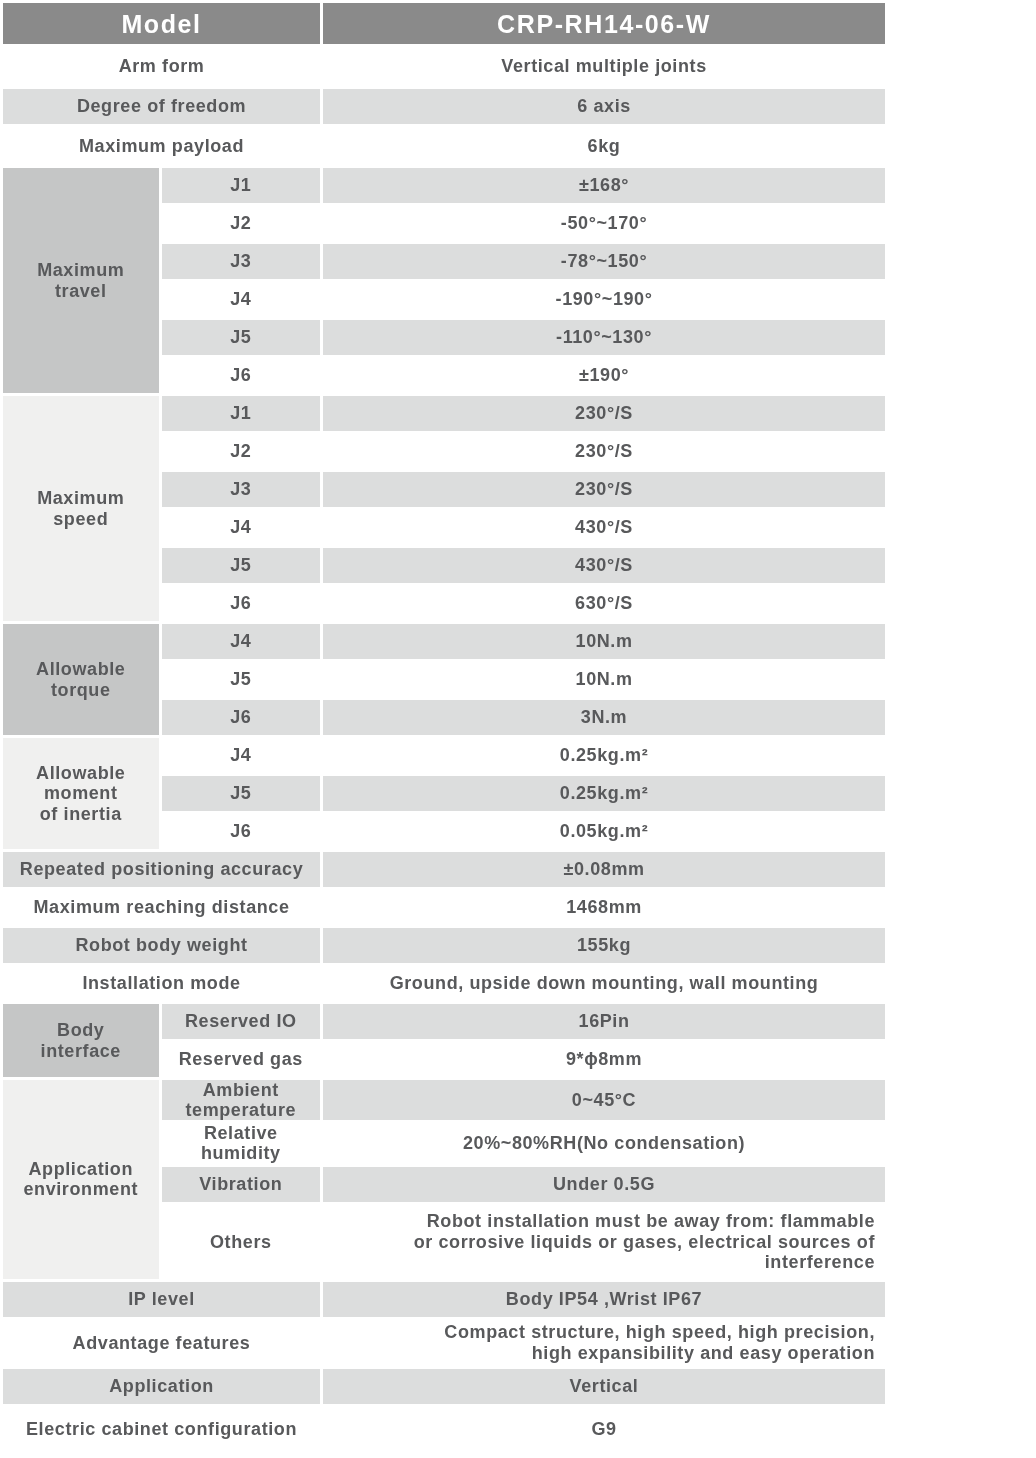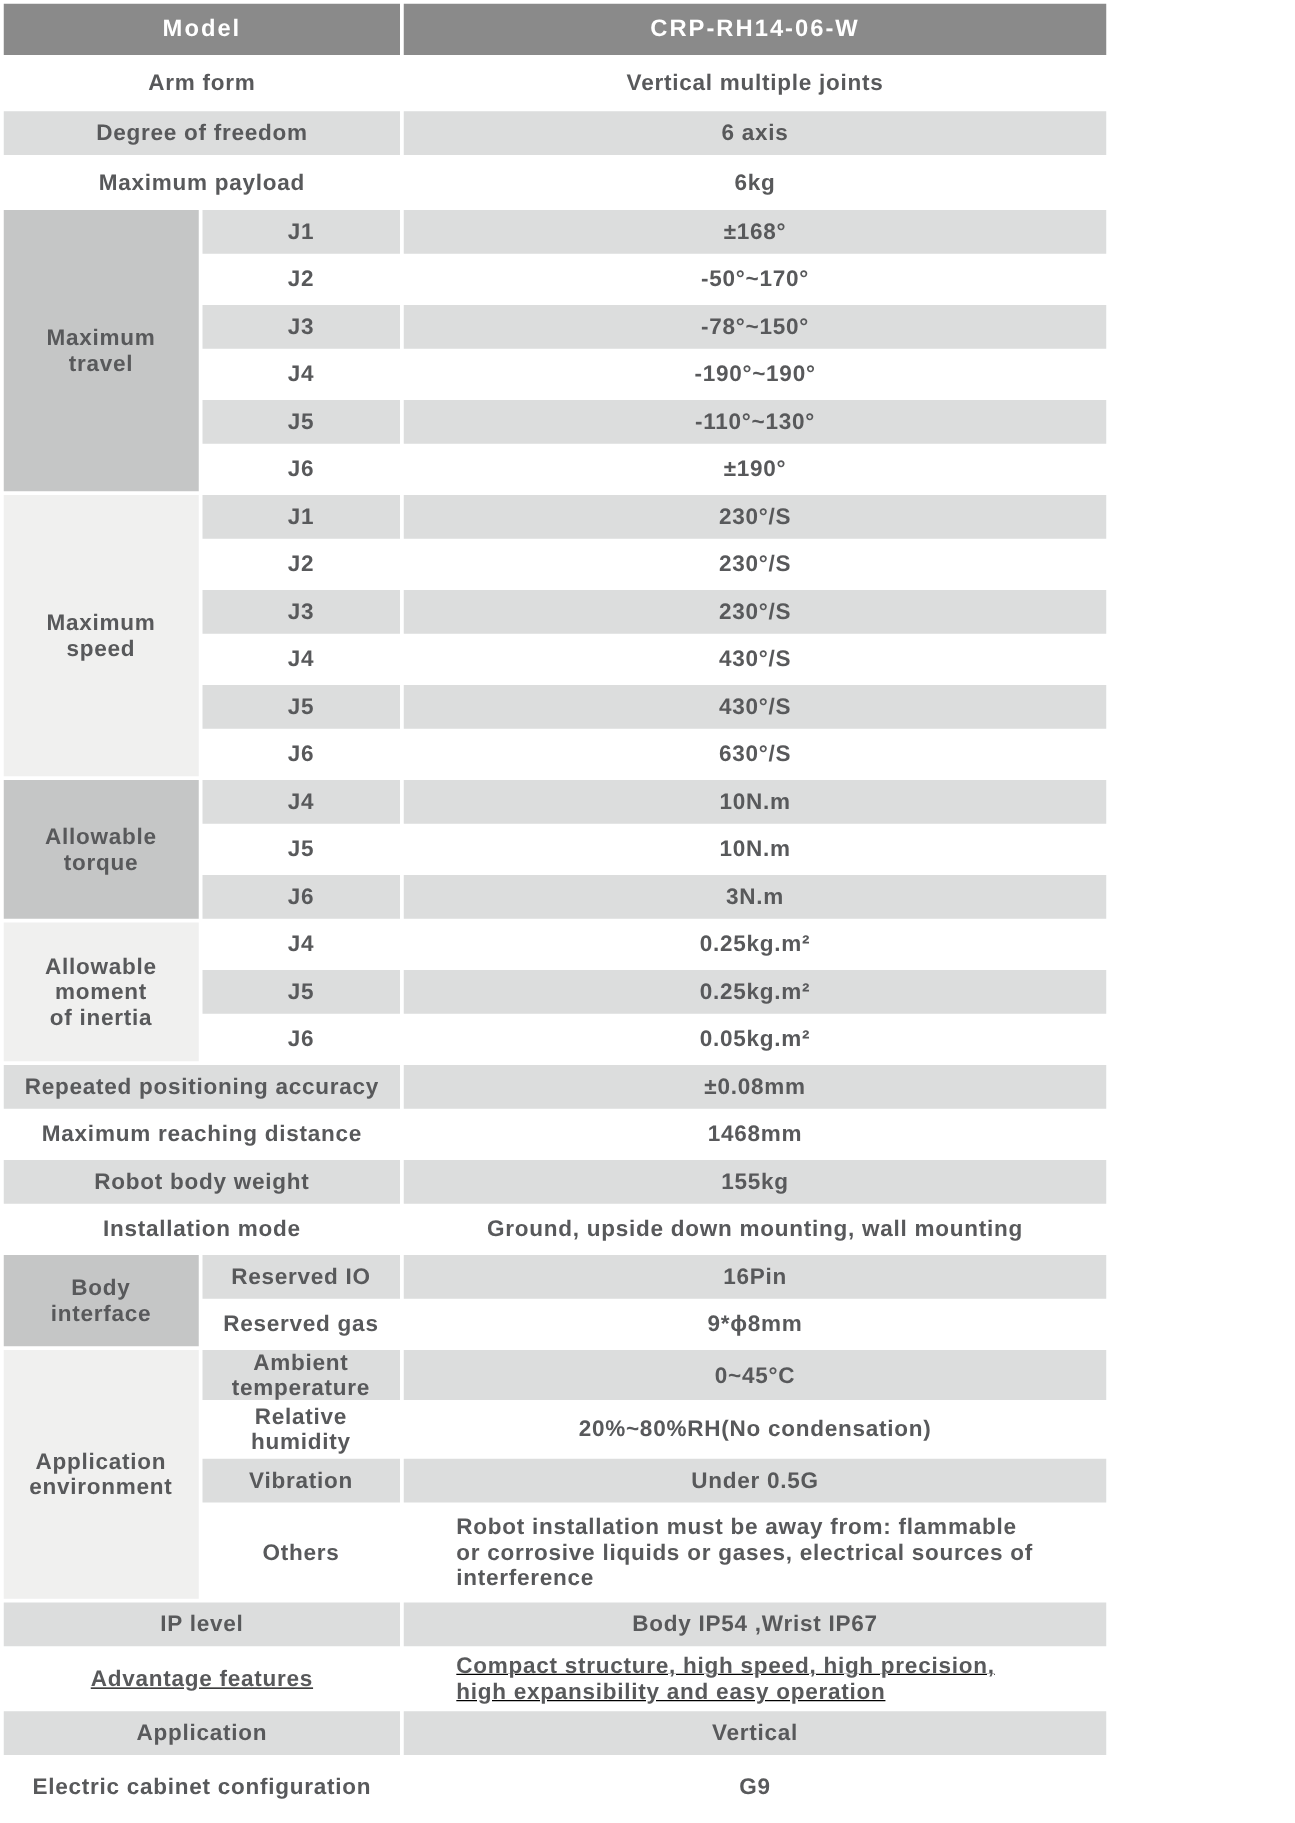--- a/index.html
+++ b/index.html
@@ -27,34 +27,34 @@
     letter-spacing:0.6px;
     line-height:1.12;
     padding:0 2px;
     overflow:hidden;
   }
   tr{height:35px;}
   tr.h41{height:41px;}
   tr.h39{height:39px;}
   tr.h38{height:38px;}
   tr.h44{height:44px;}
-  tr.h46{height:46px;text-decoration:underline;}
+  tr.h46{height:46px;}
   tr.h74{height:74px;}
   .hdr td{
     background:var(--header-bg,#8a8a8a);
     color:var(--header-text,#ffffff);
     letter-spacing:1.6px;
-    font-size:19px;
+    font-size:25px;
   }
   .g{background:var(--row-gray,#dcdddd);margin-top:26px;}
   .w{background:var(--row-white,#ffffff);}
   .sec-m{background:var(--section-medium,#c5c6c6);}
   .sec-l{background:var(--section-light,#f0f0ef);}
   .pre{white-space:pre-line;}
-  .left{text-align:left;padding-left:42px;padding-right:10px;}
+  .left{text-align:right;padding-left:42px;padding-right:10px;}
 </style>
 </head>
 <body>
 
 <table class="spec">
   <colgroup>
       <col class="c1">
       <col class="c2">
       <col class="c3">
     </colgroup>

